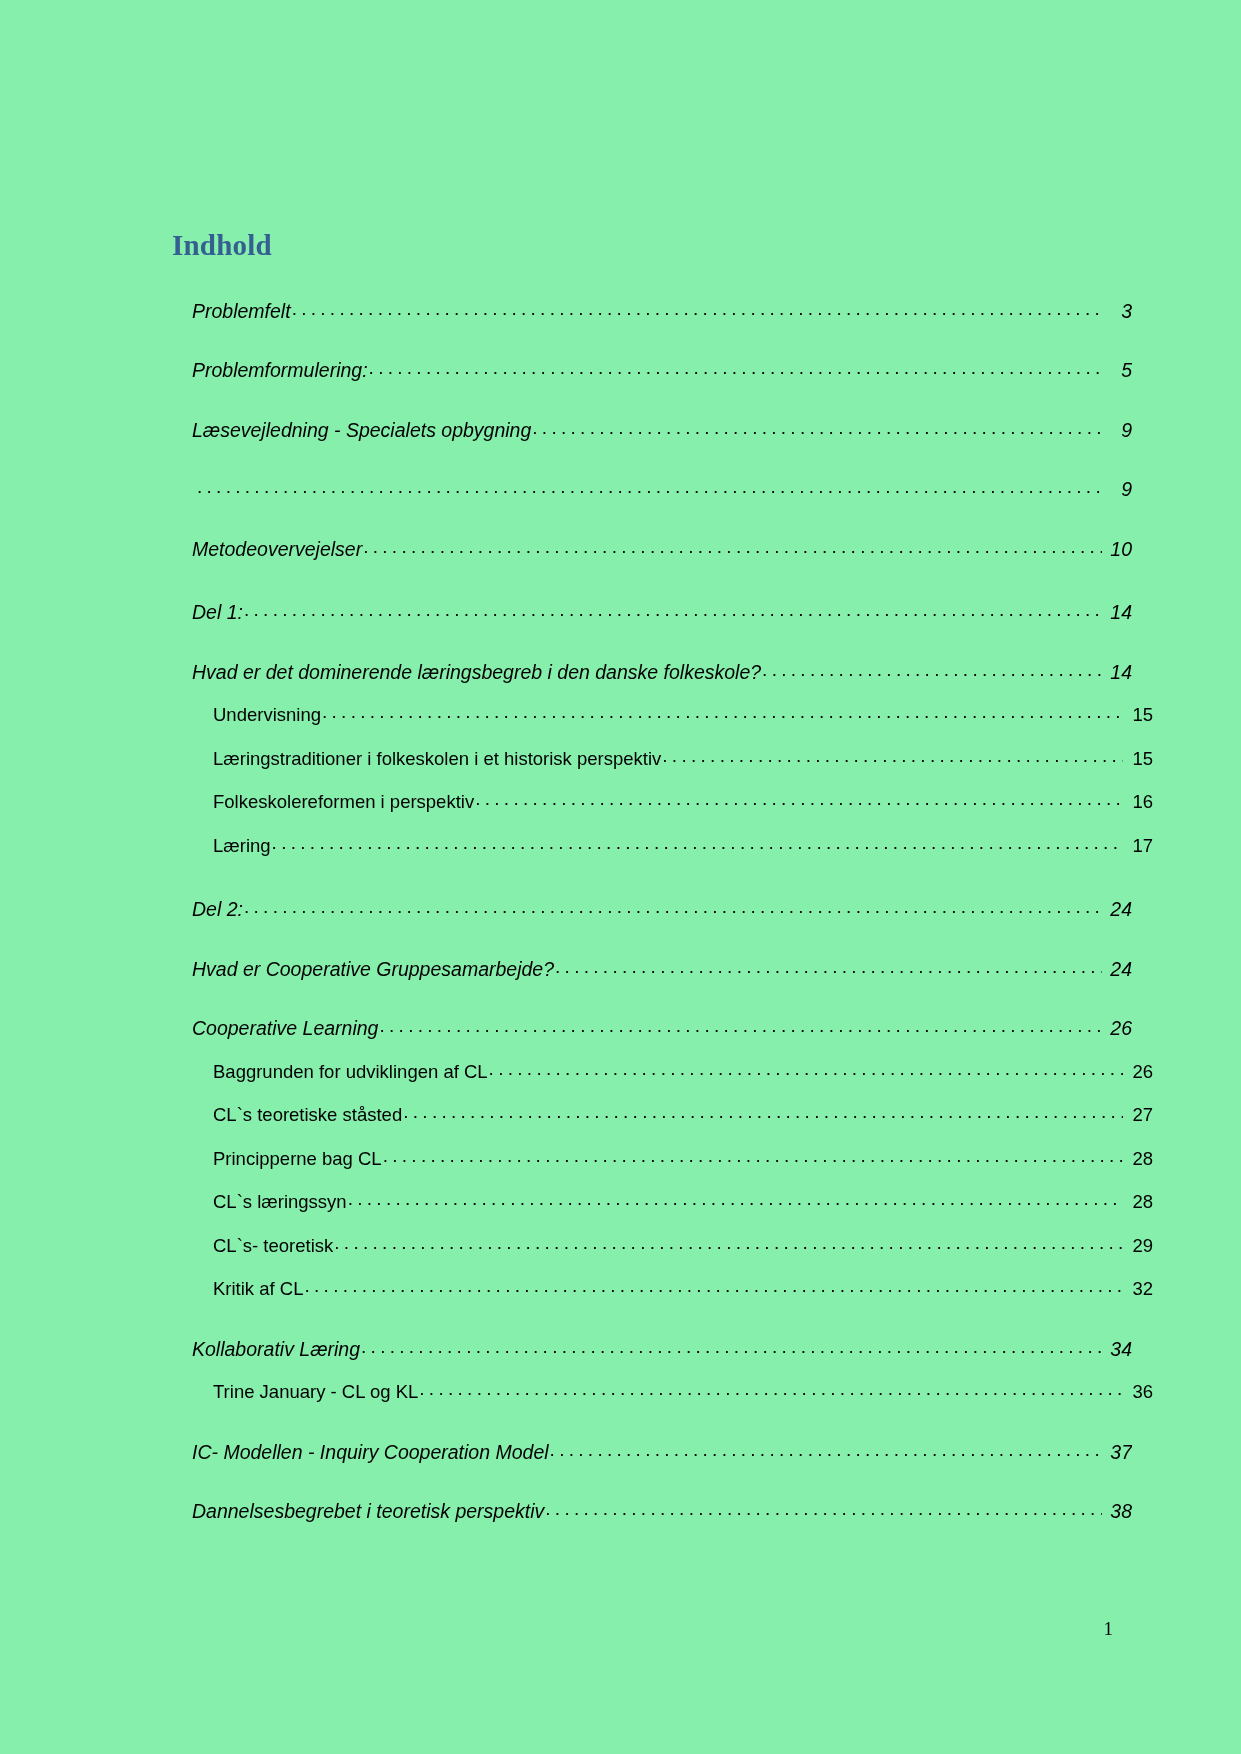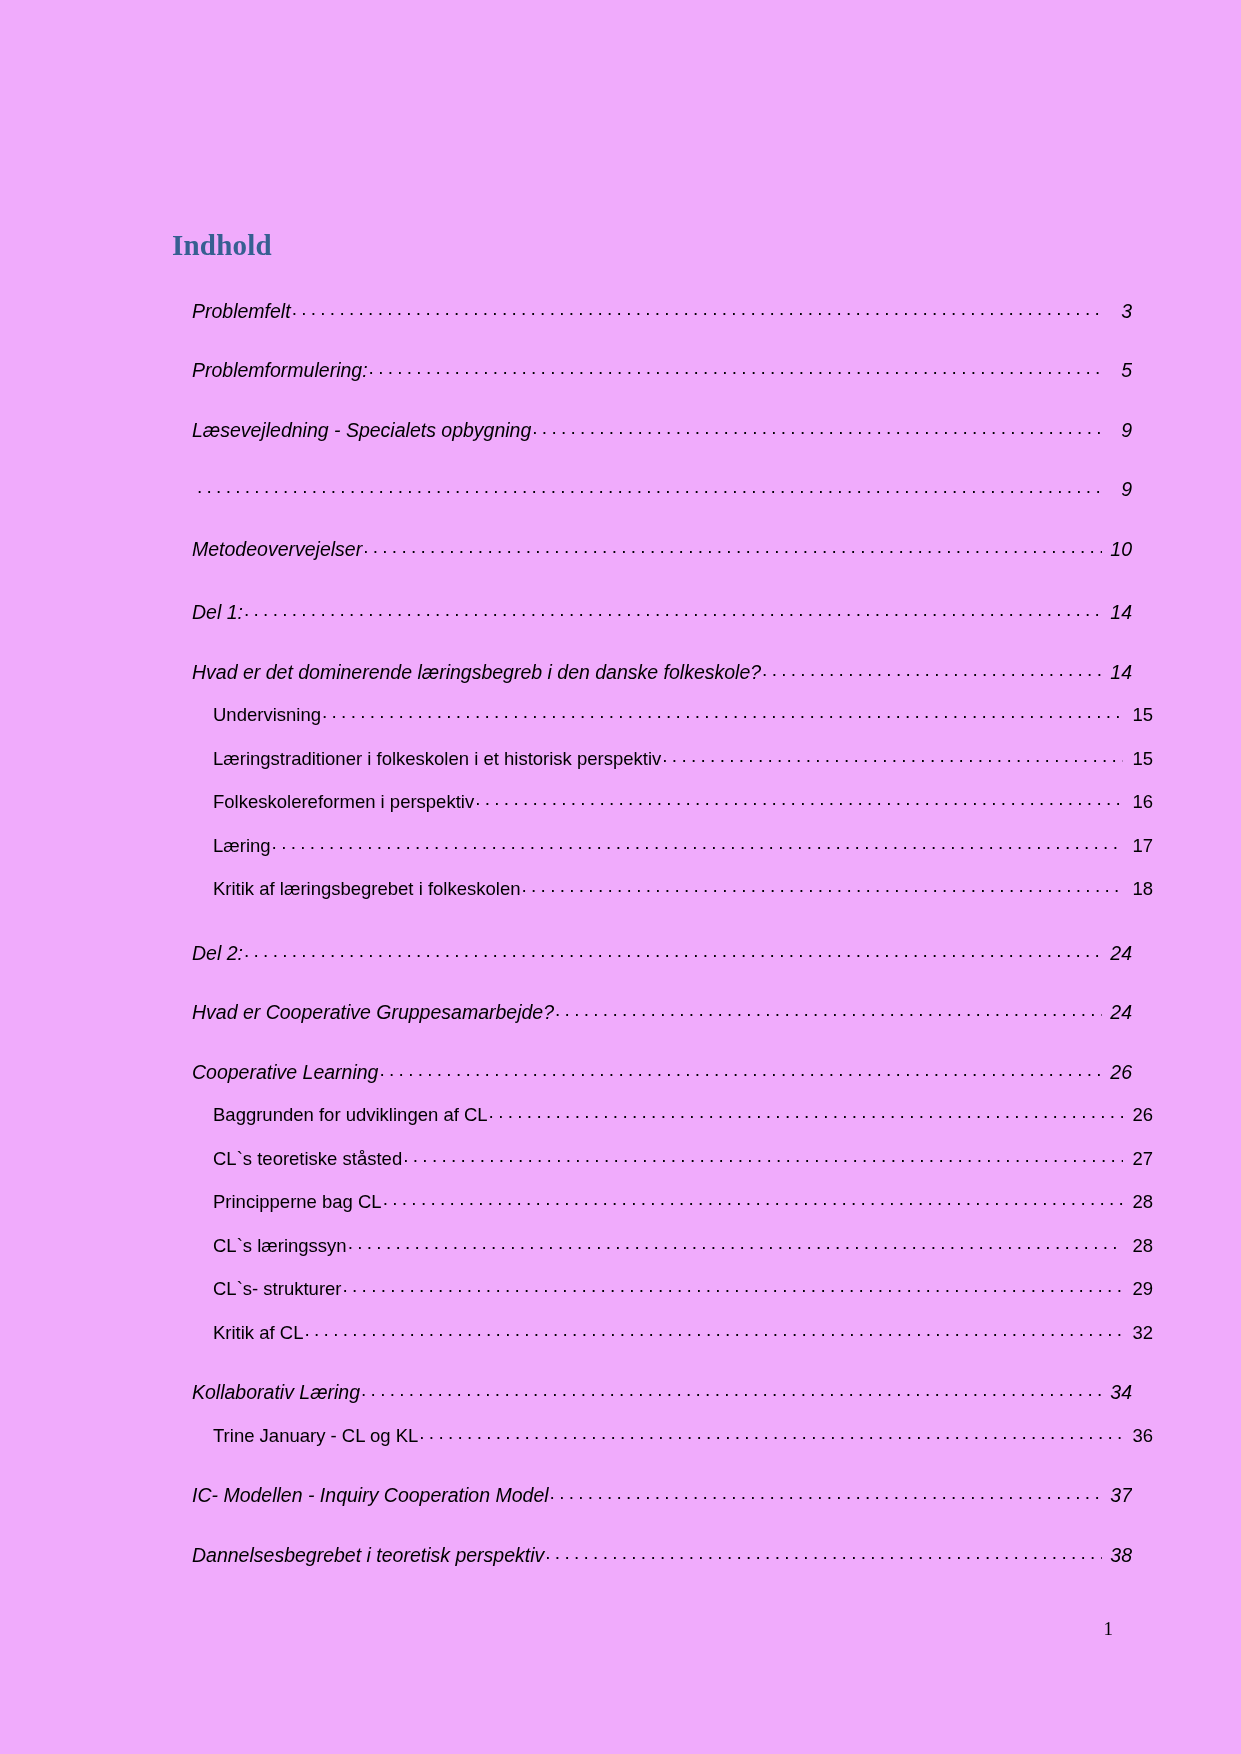--- a/index.html
+++ b/index.html
@@ -12,21 +12,21 @@
     height: 1754px;
     position: relative;
     font-family: "Liberation Sans", sans-serif;
     color: #000000;
     -webkit-font-smoothing: antialiased;
   }
 
   .page {
     position: absolute;
     inset: 0;
-    background: #f0abfc;
+    background: #86efac;
   }
 
   .toc-block {
     position: absolute;
     left: 172px;
     top: 228px;
     width: 940px;
   }
 
   .toc-heading {
@@ -191,25 +191,20 @@
         <li class="toc-entry level-2">
           <span class="entry-title">Folkeskolereformen i perspektiv</span>
           <span class="entry-leader"></span>
           <span class="entry-page">16</span>
         </li>
         <li class="toc-entry level-2">
           <span class="entry-title">Læring</span>
           <span class="entry-leader"></span>
           <span class="entry-page">17</span>
         </li>
-        <li class="toc-entry level-2">
-          <span class="entry-title">Kritik af læringsbegrebet i folkeskolen</span>
-          <span class="entry-leader"></span>
-          <span class="entry-page">18</span>
-        </li>
         <li class="toc-entry level-1 gap-before">
           <span class="entry-title">Del 2:</span>
           <span class="entry-leader"></span>
           <span class="entry-page">24</span>
         </li>
         <li class="toc-entry level-1">
           <span class="entry-title">Hvad er Cooperative Gruppesamarbejde?</span>
           <span class="entry-leader"></span>
           <span class="entry-page">24</span>
         </li>
@@ -232,21 +227,21 @@
           <span class="entry-title">Principperne bag CL</span>
           <span class="entry-leader"></span>
           <span class="entry-page">28</span>
         </li>
         <li class="toc-entry level-2">
           <span class="entry-title">CL`s læringssyn</span>
           <span class="entry-leader"></span>
           <span class="entry-page">28</span>
         </li>
         <li class="toc-entry level-2">
-          <span class="entry-title">CL`s- strukturer</span>
+          <span class="entry-title">CL`s- teoretisk</span>
           <span class="entry-leader"></span>
           <span class="entry-page">29</span>
         </li>
         <li class="toc-entry level-2">
           <span class="entry-title">Kritik af CL</span>
           <span class="entry-leader"></span>
           <span class="entry-page">32</span>
         </li>
         <li class="toc-entry level-1">
           <span class="entry-title">Kollaborativ Læring</span>

